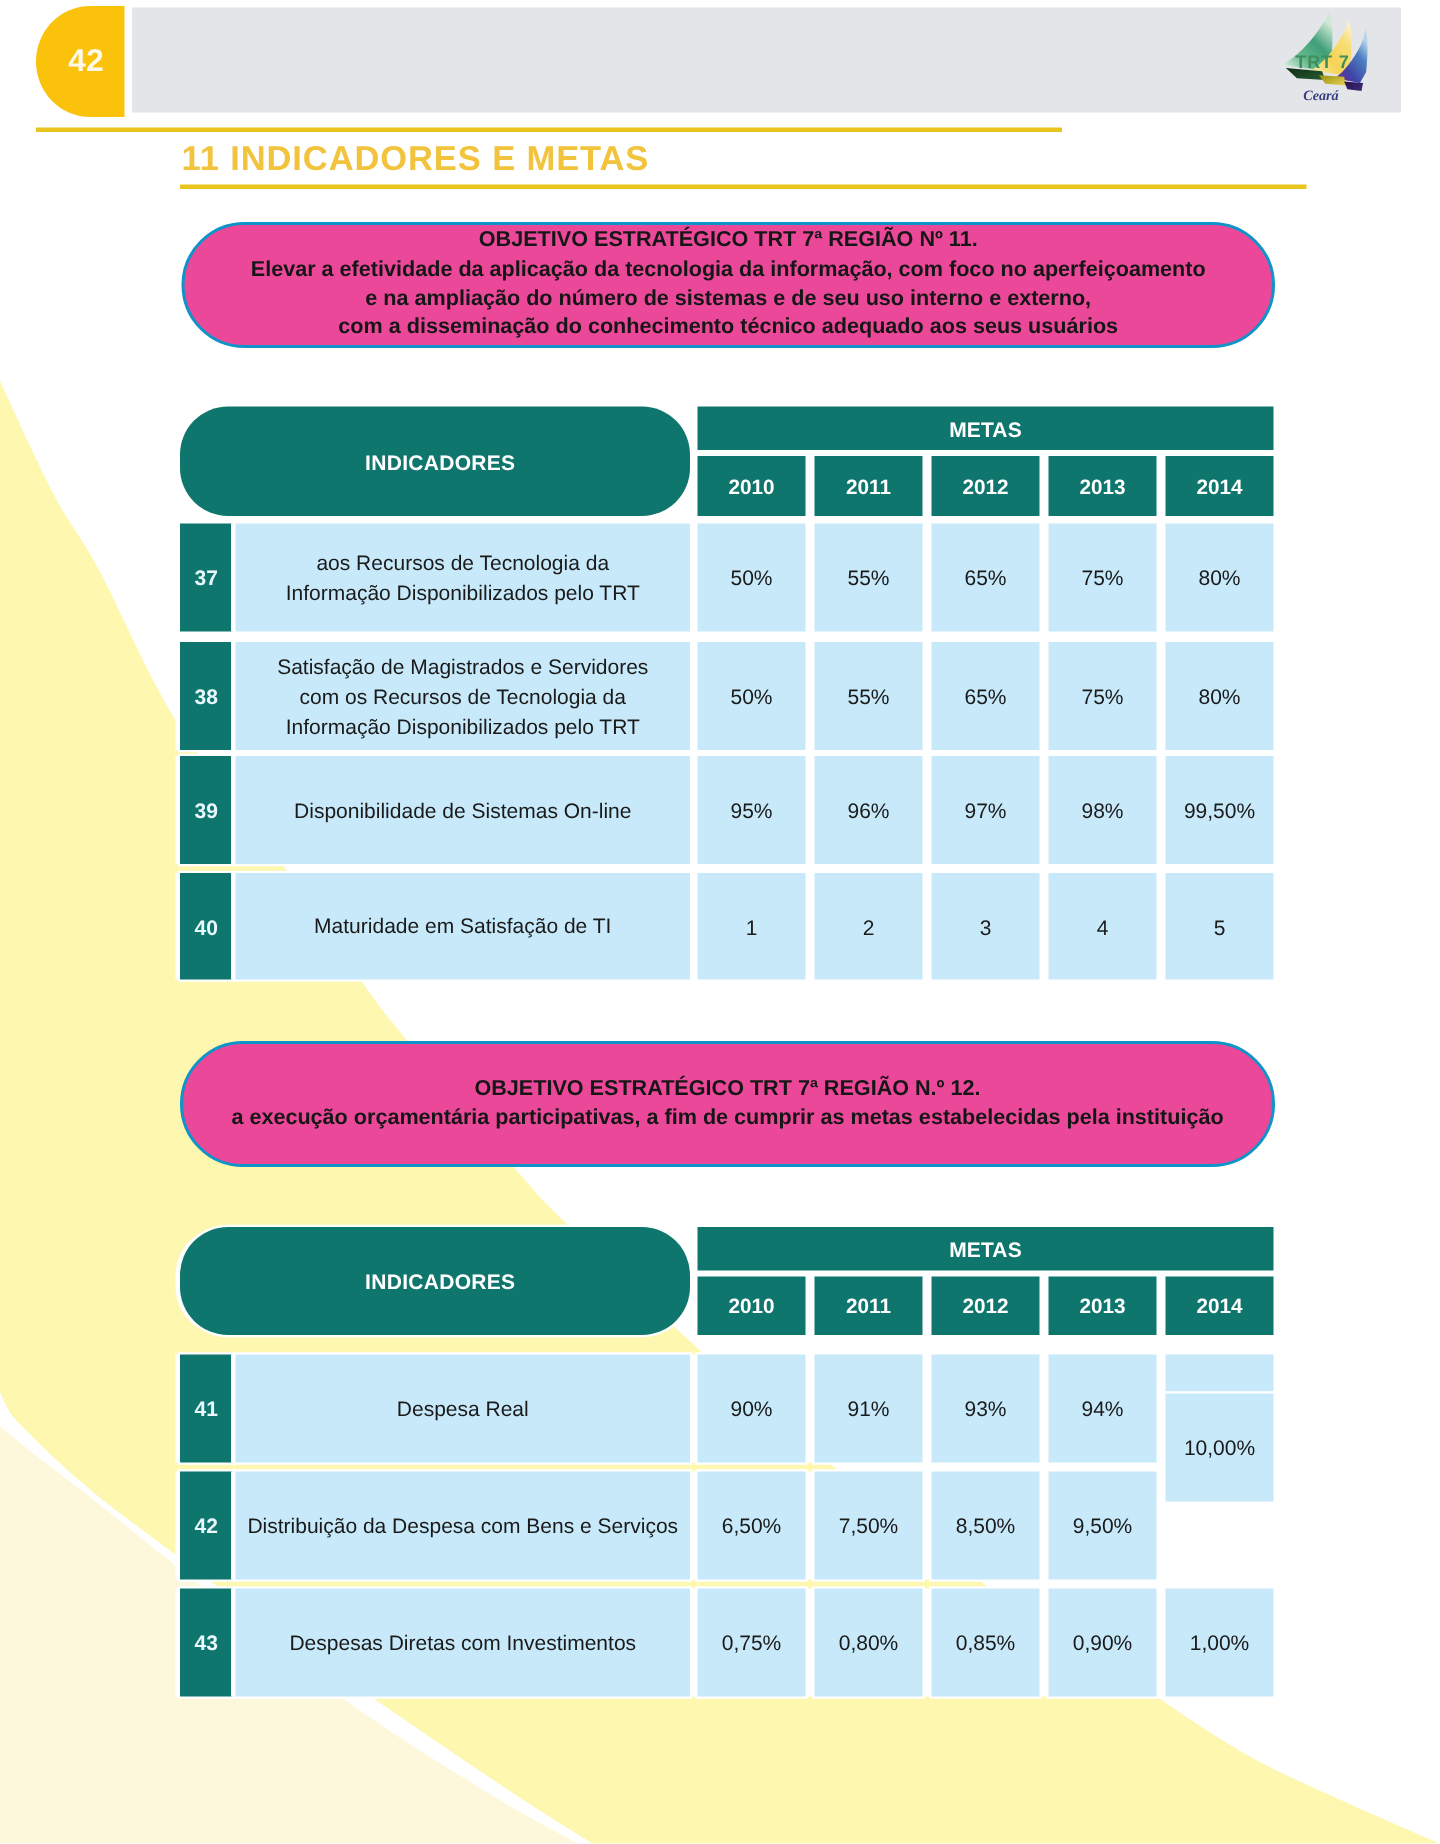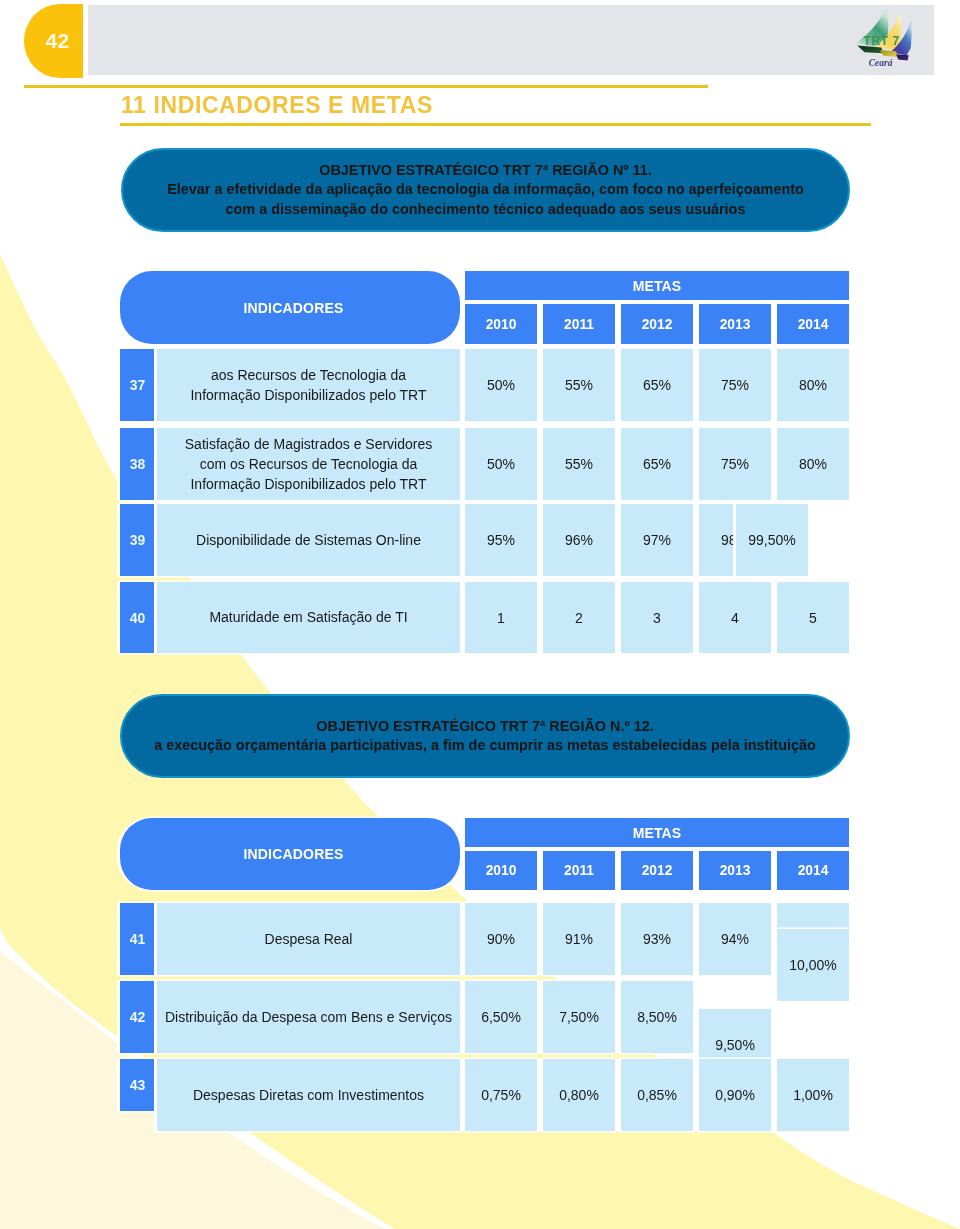--- a/index.html
+++ b/index.html
@@ -22,31 +22,31 @@
   .logo{position:absolute;left:852px;top:6px;width:63px;height:63px;z-index:3;}
   .rule-top{position:absolute;left:24px;top:85px;width:684px;height:3px;
             background:#e8c41d;z-index:3;}
   .rule-bot{position:absolute;left:120px;top:123px;width:751px;height:3px;
             background:#e8c41d;z-index:3;}
   .sect-title{position:absolute;left:121px;top:93px;z-index:3;
               font-size:23px;font-weight:bold;color:#f2c33c;letter-spacing:.6px;
               line-height:24px;}
 
   
-  .pill{position:absolute;background:#0369a1;border:2px solid #1093c9;
+  .pill{position:absolute;background:#ec4899;border:2px solid #1093c9;
         border-radius:42px;box-sizing:border-box;z-index:3;
         display:flex;flex-direction:column;align-items:center;justify-content:center;}
   .pill .ln{font-size:14.4px;font-weight:bold;color:#161616;line-height:19.3px;
             white-space:nowrap;}
 
   
   .cell{position:absolute;box-sizing:border-box;display:flex;
         align-items:center;justify-content:center;z-index:3;
         box-shadow:0 0 0 1.5px #ffffff, 3px 0 0 0 #ffffff, -3px 0 0 0 #ffffff;}
-  .hblue{background:#3b82f6;color:#ffffff;}
+  .hblue{background:#0f766e;color:#ffffff;}
   .lblue{background:#c7e9fa;color:#1a1a1a;}
   .hind{font-size:14px;font-weight:bold;letter-spacing:.2px;padding-left:7px;box-sizing:border-box;border-radius:32px;}
   .hmet{font-size:14px;font-weight:bold;letter-spacing:.1px;}
   .hyr {font-size:13.8px;font-weight:bold;}
   .num {font-size:14px;font-weight:bold;color:#e9f8ff;}
   .txt {font-size:14px;text-align:center;line-height:20.3px;flex-direction:column;}
   .val {font-size:14px;}
 </style>
 </head>
 <body>
@@ -118,20 +118,21 @@
     <text x="32" y="115" font-family="'Liberation Serif',serif" font-size="18" font-style="italic" font-weight="bold" fill="#353f80">Ceará</text>
   </svg>
   <div class="rule-top"></div>
   <div class="sect-title">11 INDICADORES E METAS</div>
   <div class="rule-bot"></div>
 
   <div id="content">
       <div class="pill" style="left: 121px; top: 148px; width: 729px; height: 84px;">
         <div class="ln">OBJETIVO ESTRATÉGICO TRT 7ª REGIÃO Nº 11.</div>
         <div class="ln">Elevar a efetividade da aplicação da tecnologia da informação, com foco no aperfeiçoamento</div>
+        <div class="ln">e na ampliação do número de sistemas e de seu uso interno e externo,</div>
         <div class="ln">com a disseminação do conhecimento técnico adequado aos seus usuários</div>
       </div>
       <div class="cell hblue hind" style="left: 120px; top: 271px; width: 340px; height: 73px;">INDICADORES</div>
       <div class="cell hblue hmet" style="left: 465px; top: 271px; width: 384px; height: 29px;">METAS</div>
       <div class="cell hblue hyr" style="left: 465px; top: 304px; width: 72px; height: 40px;">2010</div>
       <div class="cell hblue hyr" style="left: 543px; top: 304px; width: 72px; height: 40px;">2011</div>
       <div class="cell hblue hyr" style="left: 621px; top: 304px; width: 72px; height: 40px;">2012</div>
       <div class="cell hblue hyr" style="left: 699px; top: 304px; width: 72px; height: 40px;">2013</div>
       <div class="cell hblue hyr" style="left: 777px; top: 304px; width: 72px; height: 40px;">2014</div>
       <div class="cell hblue num" style="left: 120px; top: 349px; width: 35px; height: 72px;">37</div>
@@ -156,21 +157,21 @@
       <div class="cell lblue val" style="left: 699px; top: 428px; width: 72px; height: 72px;">75%</div>
       <div class="cell lblue val" style="left: 777px; top: 428px; width: 72px; height: 72px;">80%</div>
       <div class="cell hblue num" style="left: 120px; top: 504px; width: 35px; height: 72px;">39</div>
       <div class="cell lblue txt" style="left: 157px; top: 504px; width: 303px; height: 72px;">
         <span>Disponibilidade de Sistemas On-line</span>
       </div>
       <div class="cell lblue val" style="left: 465px; top: 504px; width: 72px; height: 72px;">95%</div>
       <div class="cell lblue val" style="left: 543px; top: 504px; width: 72px; height: 72px;">96%</div>
       <div class="cell lblue val" style="left: 621px; top: 504px; width: 72px; height: 72px;">97%</div>
       <div class="cell lblue val" style="left: 699px; top: 504px; width: 72px; height: 72px;">98%</div>
-      <div class="cell lblue val" style="left: 736px; top: 504px; width: 72px; height: 72px;">99,50%</div>
+      <div class="cell lblue val" style="left: 777px; top: 504px; width: 72px; height: 72px;">99,50%</div>
       <div class="cell hblue num" style="left: 120px; top: 582px; width: 35px; height: 71px;">40</div>
       <div class="cell lblue txt" style="left: 157px; top: 582px; width: 303px; height: 71px;">
         <span>Maturidade em Satisfação de TI</span>
       </div>
       <div class="cell lblue val" style="left: 465px; top: 582px; width: 72px; height: 71px;">1</div>
       <div class="cell lblue val" style="left: 543px; top: 582px; width: 72px; height: 71px;">2</div>
       <div class="cell lblue val" style="left: 621px; top: 582px; width: 72px; height: 71px;">3</div>
       <div class="cell lblue val" style="left: 699px; top: 582px; width: 72px; height: 71px;">4</div>
       <div class="cell lblue val" style="left: 777px; top: 582px; width: 72px; height: 71px;">5</div>
       <div class="pill" style="left: 120px; top: 694px; width: 730px; height: 84px;">
@@ -193,23 +194,23 @@
       <div class="cell lblue val" style="left: 621px; top: 903px; width: 72px; height: 72px;">93%</div>
       <div class="cell lblue val" style="left: 699px; top: 903px; width: 72px; height: 72px;">94%</div>
       <div class="cell lblue val" style="left: 777px; top: 903px; width: 72px; height: 72px;">95%</div>
       <div class="cell hblue num" style="left: 120px; top: 981px; width: 35px; height: 72px;">42</div>
       <div class="cell lblue txt" style="left: 157px; top: 981px; width: 303px; height: 72px;">
         <span>Distribuição da Despesa com Bens e Serviços</span>
       </div>
       <div class="cell lblue val" style="left: 465px; top: 981px; width: 72px; height: 72px;">6,50%</div>
       <div class="cell lblue val" style="left: 543px; top: 981px; width: 72px; height: 72px;">7,50%</div>
       <div class="cell lblue val" style="left: 621px; top: 981px; width: 72px; height: 72px;">8,50%</div>
-      <div class="cell lblue val" style="left: 699px; top: 981px; width: 72px; height: 72px; margin-top: 28px;">9,50%</div>
+      <div class="cell lblue val" style="left: 699px; top: 981px; width: 72px; height: 72px;">9,50%</div>
       <div class="cell lblue val" style="left: 777px; top: 929px; width: 72px; height: 72px;">10,00%</div>
-      <div class="cell hblue num" style="left: 120px; top: 1059px; width: 35px; height: 52px;">43</div>
+      <div class="cell hblue num" style="left: 120px; top: 1059px; width: 35px; height: 72px;">43</div>
       <div class="cell lblue txt" style="left: 157px; top: 1059px; width: 303px; height: 72px;">
         <span>Despesas Diretas com Investimentos</span>
       </div>
       <div class="cell lblue val" style="left: 465px; top: 1059px; width: 72px; height: 72px;">0,75%</div>
       <div class="cell lblue val" style="left: 543px; top: 1059px; width: 72px; height: 72px;">0,80%</div>
       <div class="cell lblue val" style="left: 621px; top: 1059px; width: 72px; height: 72px;">0,85%</div>
       <div class="cell lblue val" style="left: 699px; top: 1059px; width: 72px; height: 72px;">0,90%</div>
       <div class="cell lblue val" style="left: 777px; top: 1059px; width: 72px; height: 72px;">1,00%</div>
     </div>
 

